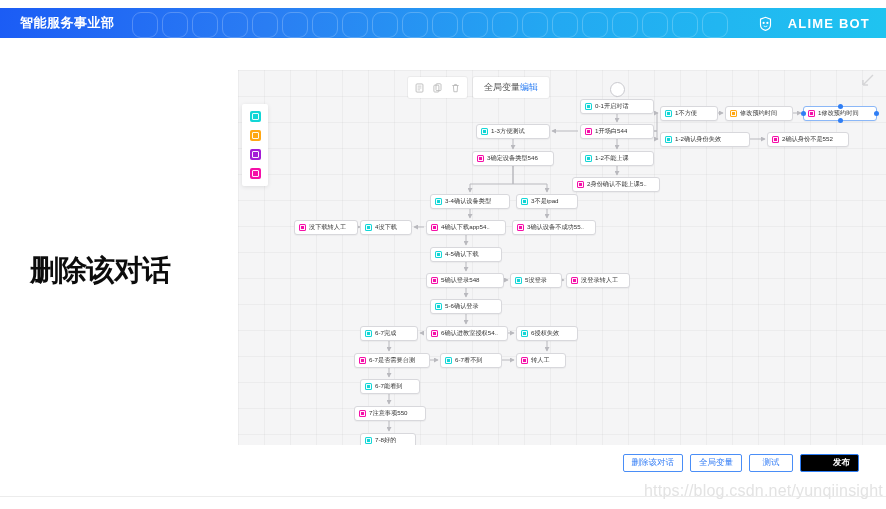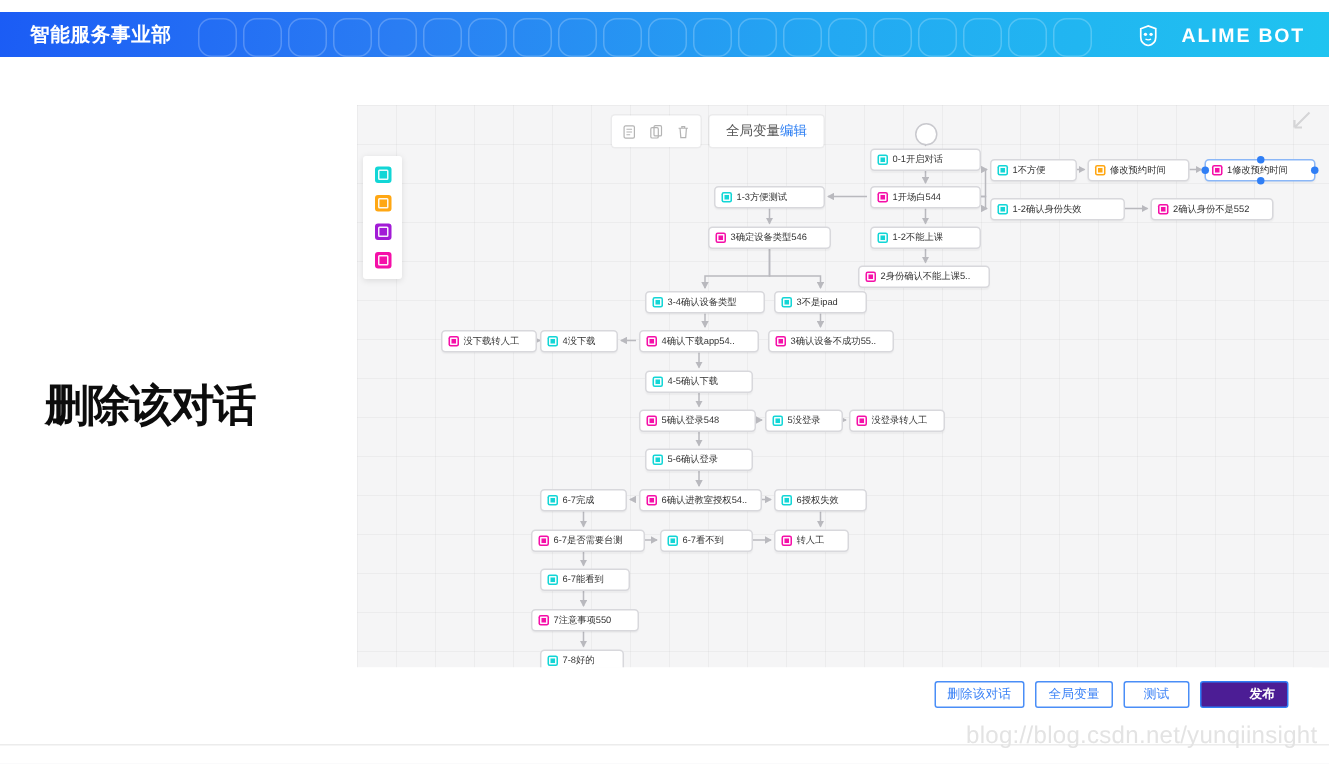--- a/index.html
+++ b/index.html
@@ -115,21 +115,21 @@
     position:absolute;left:227px;top:445px;width:648px;height:36px;
     background:#fff;display:flex;align-items:center;justify-content:flex-end;
     gap:7px;padding-right:16px;box-sizing:border-box;
   }
   .btn{
     height:18px;min-width:44px;padding:0 8px;border-radius:2px;
     border:1px solid #4a8ef7;color:#3b82f6;background:#fff;
     font-size:8.5px;display:flex;align-items:center;justify-content:center;
     font-family:"Liberation Sans","DejaVu Sans",sans-serif;cursor:pointer;
   }
-  .btn.primary{background:#4c1d95;border-color:#2f7ef5;color:#fff;font-weight:bold;padding-left:32px;}
+  .btn.primary{background:#000000;border-color:#2f7ef5;color:#fff;font-weight:bold;padding-left:32px;}
   
   .caption{
     position:absolute;left:30px;top:251px;font-size:29px;font-weight:bold;
     color:#0c0c0c;letter-spacing:-1px;
   }
   
   .watermark{
     position:absolute;left:644px;top:482px;font-size:16px;color:#e3e3e3;
     letter-spacing:.2px;white-space:nowrap;
   }
@@ -487,13 +487,13 @@
 </div>
 
 <div class="footer">
   <button class="btn">删除该对话</button>
   <button class="btn">全局变量</button>
   <button class="btn">测试</button>
   <button class="btn primary">发布</button>
 </div>
 
 <div class="hline"></div>
-<div class="watermark">blog://blog.csdn.net/yunqiinsight</div>
+<div class="watermark">https://blog.csdn.net/yunqiinsight</div>
 
 </body></html>

